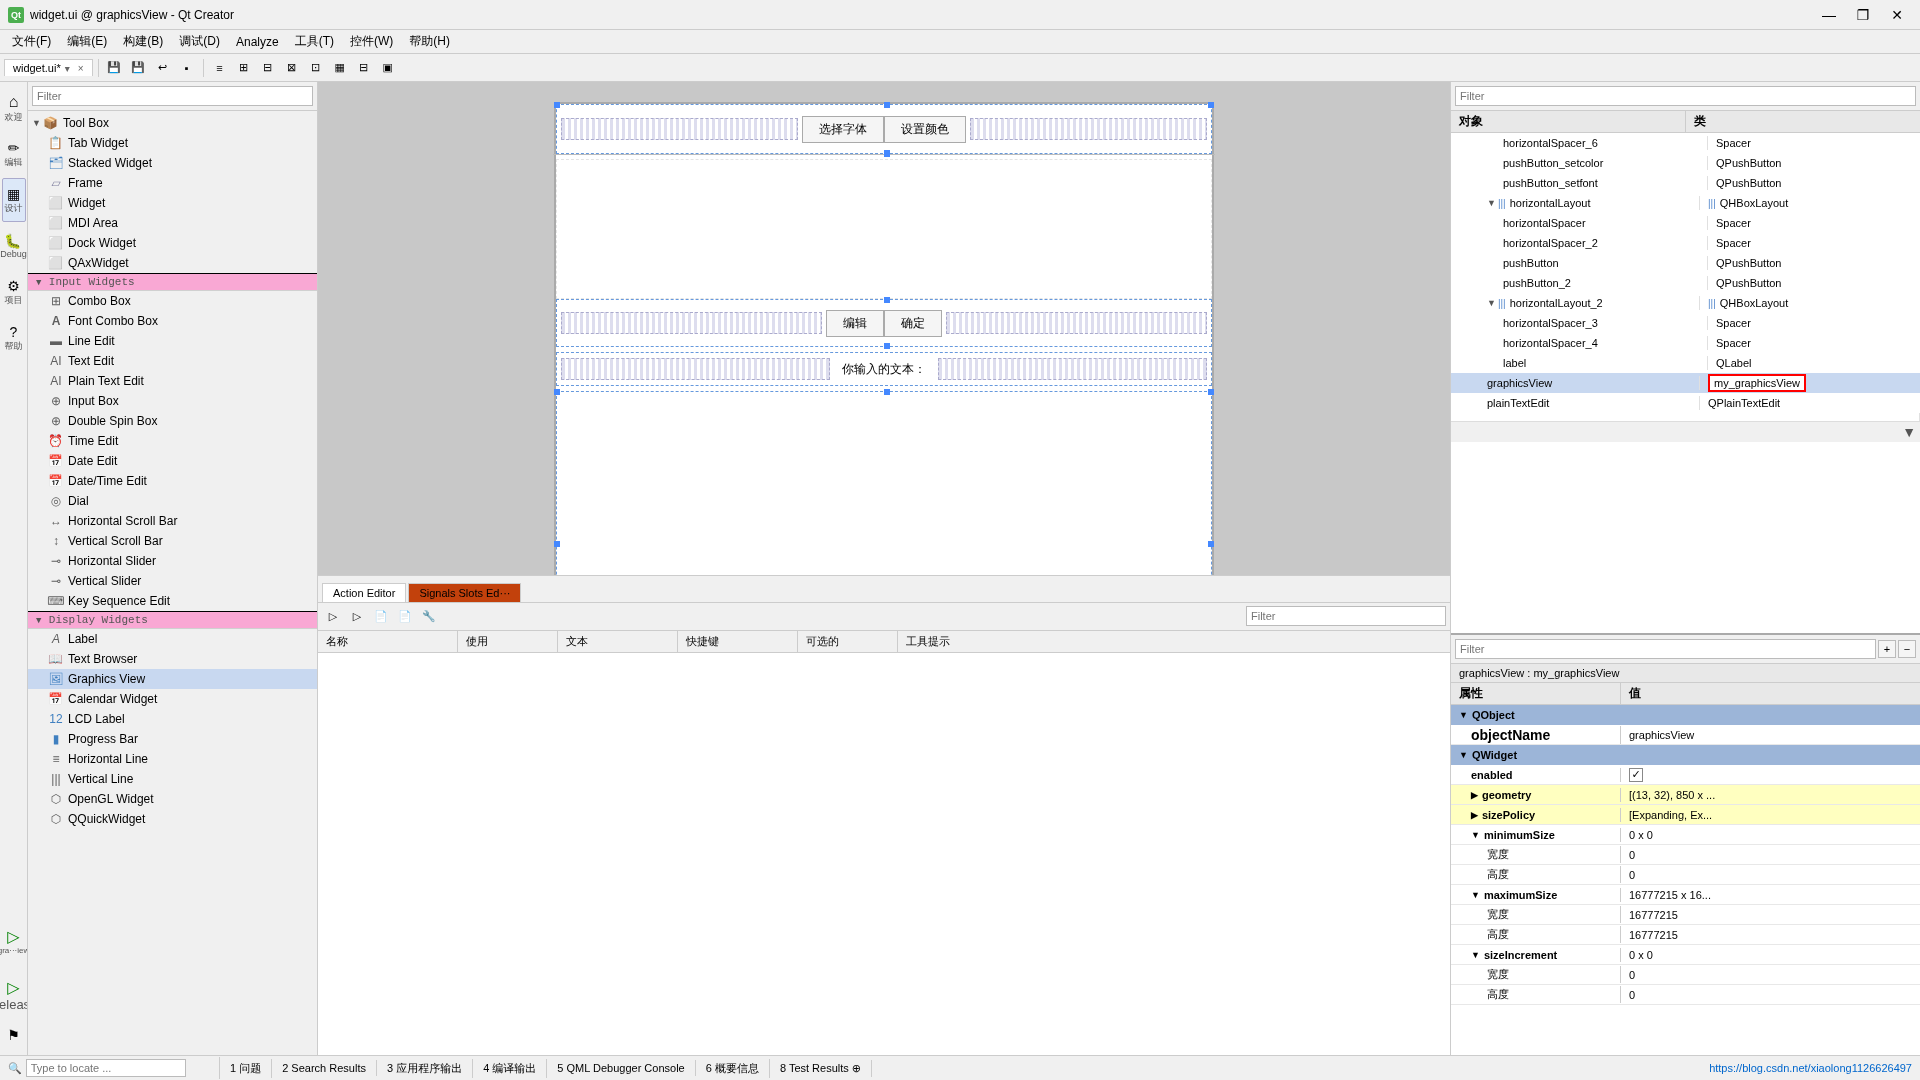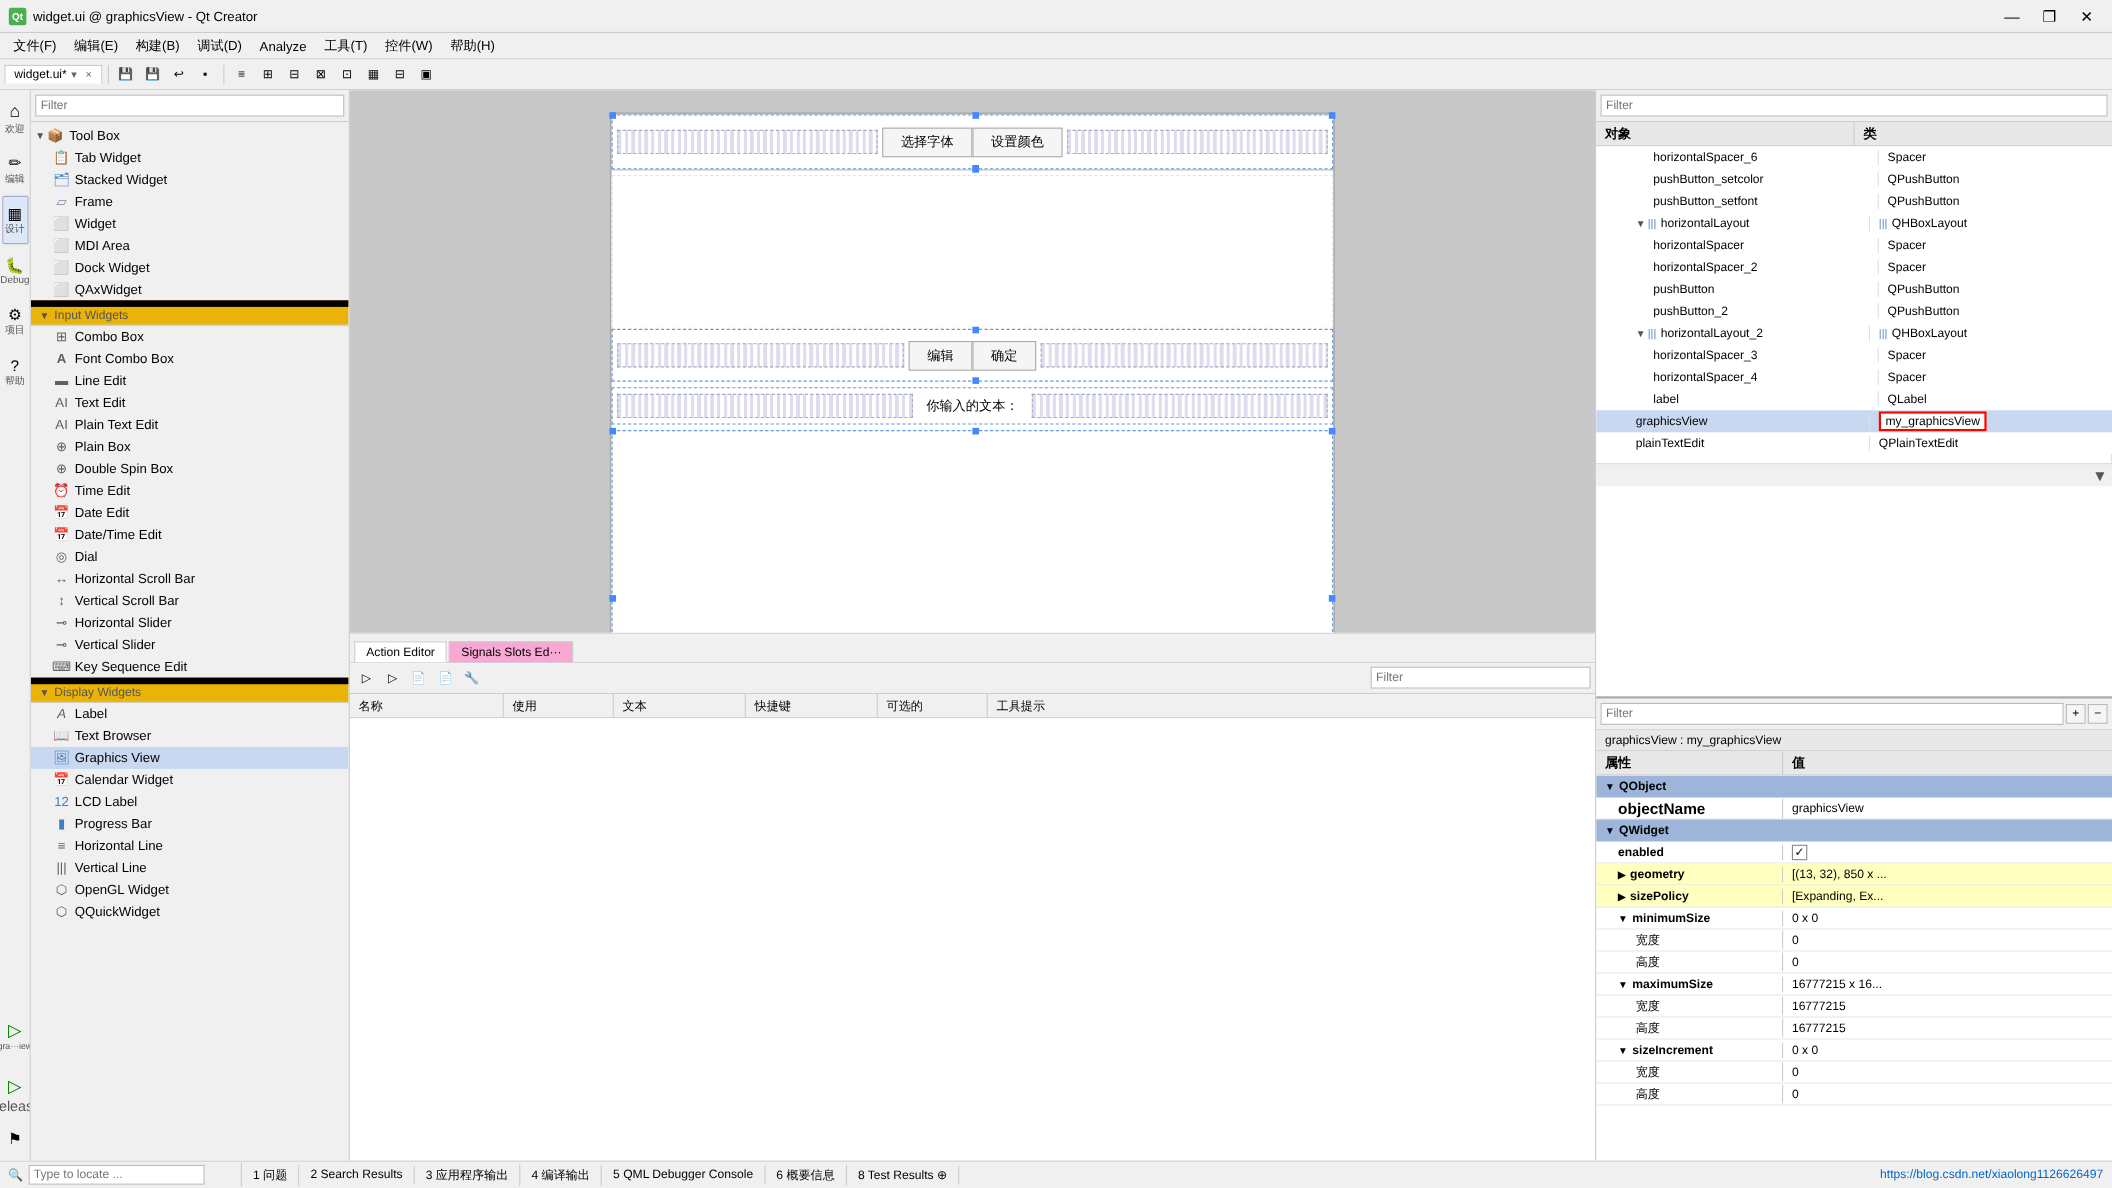--- a/index.html
+++ b/index.html
@@ -25,21 +25,21 @@
     
     .sidebar { width: 290px; background: #f0f0f0; border-right: 1px solid #ccc; display: flex; flex-direction: column; overflow: hidden; }
     .sidebar-filter { padding: 4px; border-bottom: 1px solid #ccc; }
     .sidebar-filter input { width: 100%; height: 20px; padding: 2px 4px; border: 1px solid #bbb; font-size: 11px; background: white; }
     .sidebar-tree { flex: 1; overflow-y: auto; padding: 2px 0; }
     .tree-item { display: flex; align-items: center; padding: 1px 4px; cursor: pointer; height: 20px; }
     .tree-item.selected { background: #c8d8f0; }
     .tree-item .indent { width: 16px; flex-shrink: 0; }
     .tree-item .icon { width: 16px; height: 16px; margin-right: 4px; flex-shrink: 0; display: flex; align-items: center; justify-content: center; }
     .tree-item .label { font-size: 12px; }
-    .tree-section { padding: 2px 8px; font-size: 11px; color: #555; background: #eab308; border-top: 6px solid #000000; border-bottom: 1px solid #d0d0d0; }
+    .tree-section { padding: 2px 8px; font-size: 11px; color: #555; background: #f9a8d4; border-top: 1px solid #000000; border-bottom: 1px solid #d0d0d0; font-family: Liberation Mono, monospace; }
     .collapse-arrow { font-size: 9px; color: #555; margin-right: 2px; }
 
     
     .center-area { flex: 1; display: flex; flex-direction: column; overflow: hidden; }
     .design-canvas { flex: 1; background: #c8c8c8; overflow: hidden; position: relative; padding: 20px; }
 
     
     .right-panel { width: 470px; background: #f0f0f0; border-left: 1px solid #ccc; display: flex; flex-direction: column; overflow: hidden; }
     .obj-row { display: flex; align-items: center; height: 20px; cursor: pointer; }
     .props-row { display: flex; height: 20px; align-items: center; border-bottom: 1px solid #e8e8e8; }
@@ -194,21 +194,21 @@
         <span class="label">Text Edit</span>
       </div>
       <div class="tree-item">
         <span class="indent"></span>
         <span class="icon" style="color:#606060;">AI</span>
         <span class="label">Plain Text Edit</span>
       </div>
       <div class="tree-item">
         <span class="indent"></span>
         <span class="icon" style="color:#606060;">⊕</span>
-        <span class="label">Plain Box</span>
+        <span class="label">Input Box</span>
       </div>
       <div class="tree-item">
         <span class="indent"></span>
         <span class="icon" style="color:#606060;">⊕</span>
         <span class="label">Double Spin Box</span>
       </div>
       <div class="tree-item">
         <span class="indent"></span>
         <span class="icon" style="color:#606060;">⏰</span>
         <span class="label">Time Edit</span>
@@ -356,21 +356,21 @@
 
           <div style="width:6px;height:6px;background:#4488ff;position:absolute;top:50%;left:-3px;"></div>
           <div style="width:6px;height:6px;background:#4488ff;position:absolute;top:50%;right:-3px;"></div>
         </div>
 
       </div>
     </div>
 
     <div style="height:28px; background:#f0f0f0; border-top:1px solid #ccc; display:flex; align-items:flex-end; padding:0 4px; border-bottom:1px solid #ccc;">
       <div style="padding:3px 10px; border:1px solid #ccc; border-bottom:none; background:white; margin-right:2px; cursor:pointer; font-size:11px;">Action Editor</div>
-      <div style="padding:3px 10px; border:1px solid #ccc; border-bottom:none; background:#f9a8d4; margin-right:2px; cursor:pointer; font-size:11px;">Signals Slots Ed···</div>
+      <div style="padding:3px 10px; border:1px solid #ccc; border-bottom:none; background:#c2410c; margin-right:2px; cursor:pointer; font-size:11px;">Signals Slots Ed···</div>
     </div>
 
     <div style="flex:1; background:white; display:flex; flex-direction:column; overflow:hidden; height:110px;">
 
       <div style="height:28px; background:#f0f0f0; border-bottom:1px solid #ccc; display:flex; align-items:center; padding:0 4px; gap:2px;">
         <button class="toolbar-btn">▷</button>
         <button class="toolbar-btn">▷</button>
         <button class="toolbar-btn">📄</button>
         <button class="toolbar-btn">📄</button>
         <button class="toolbar-btn">🔧</button>

